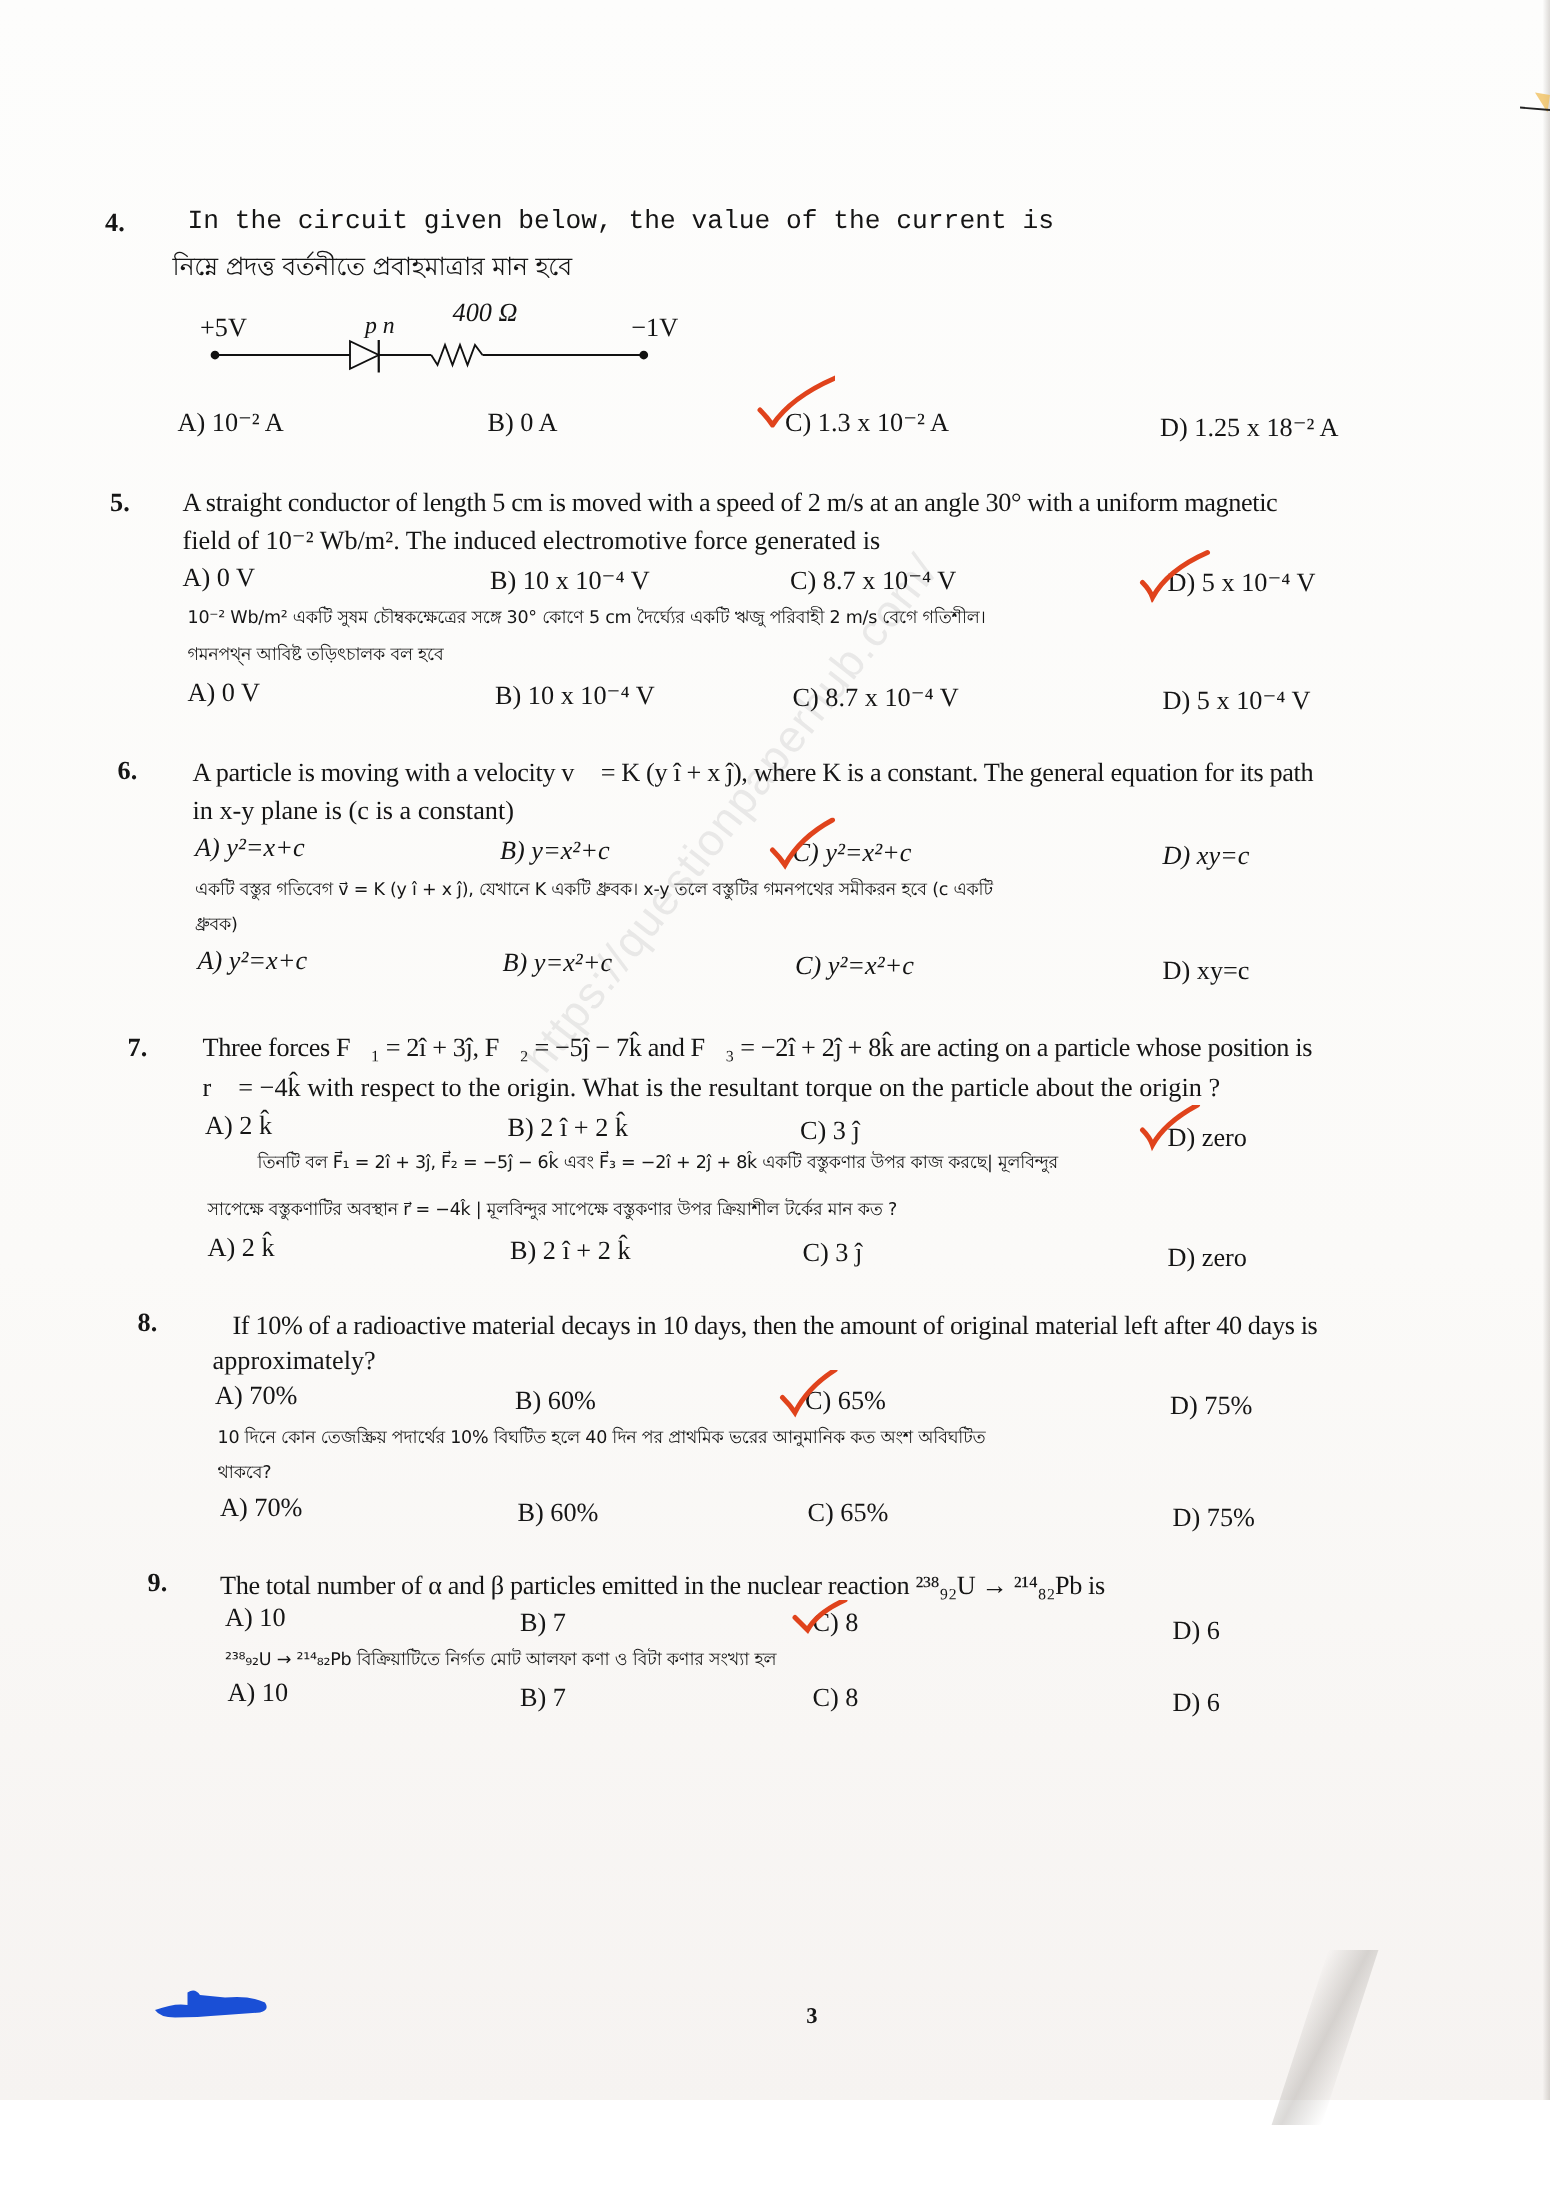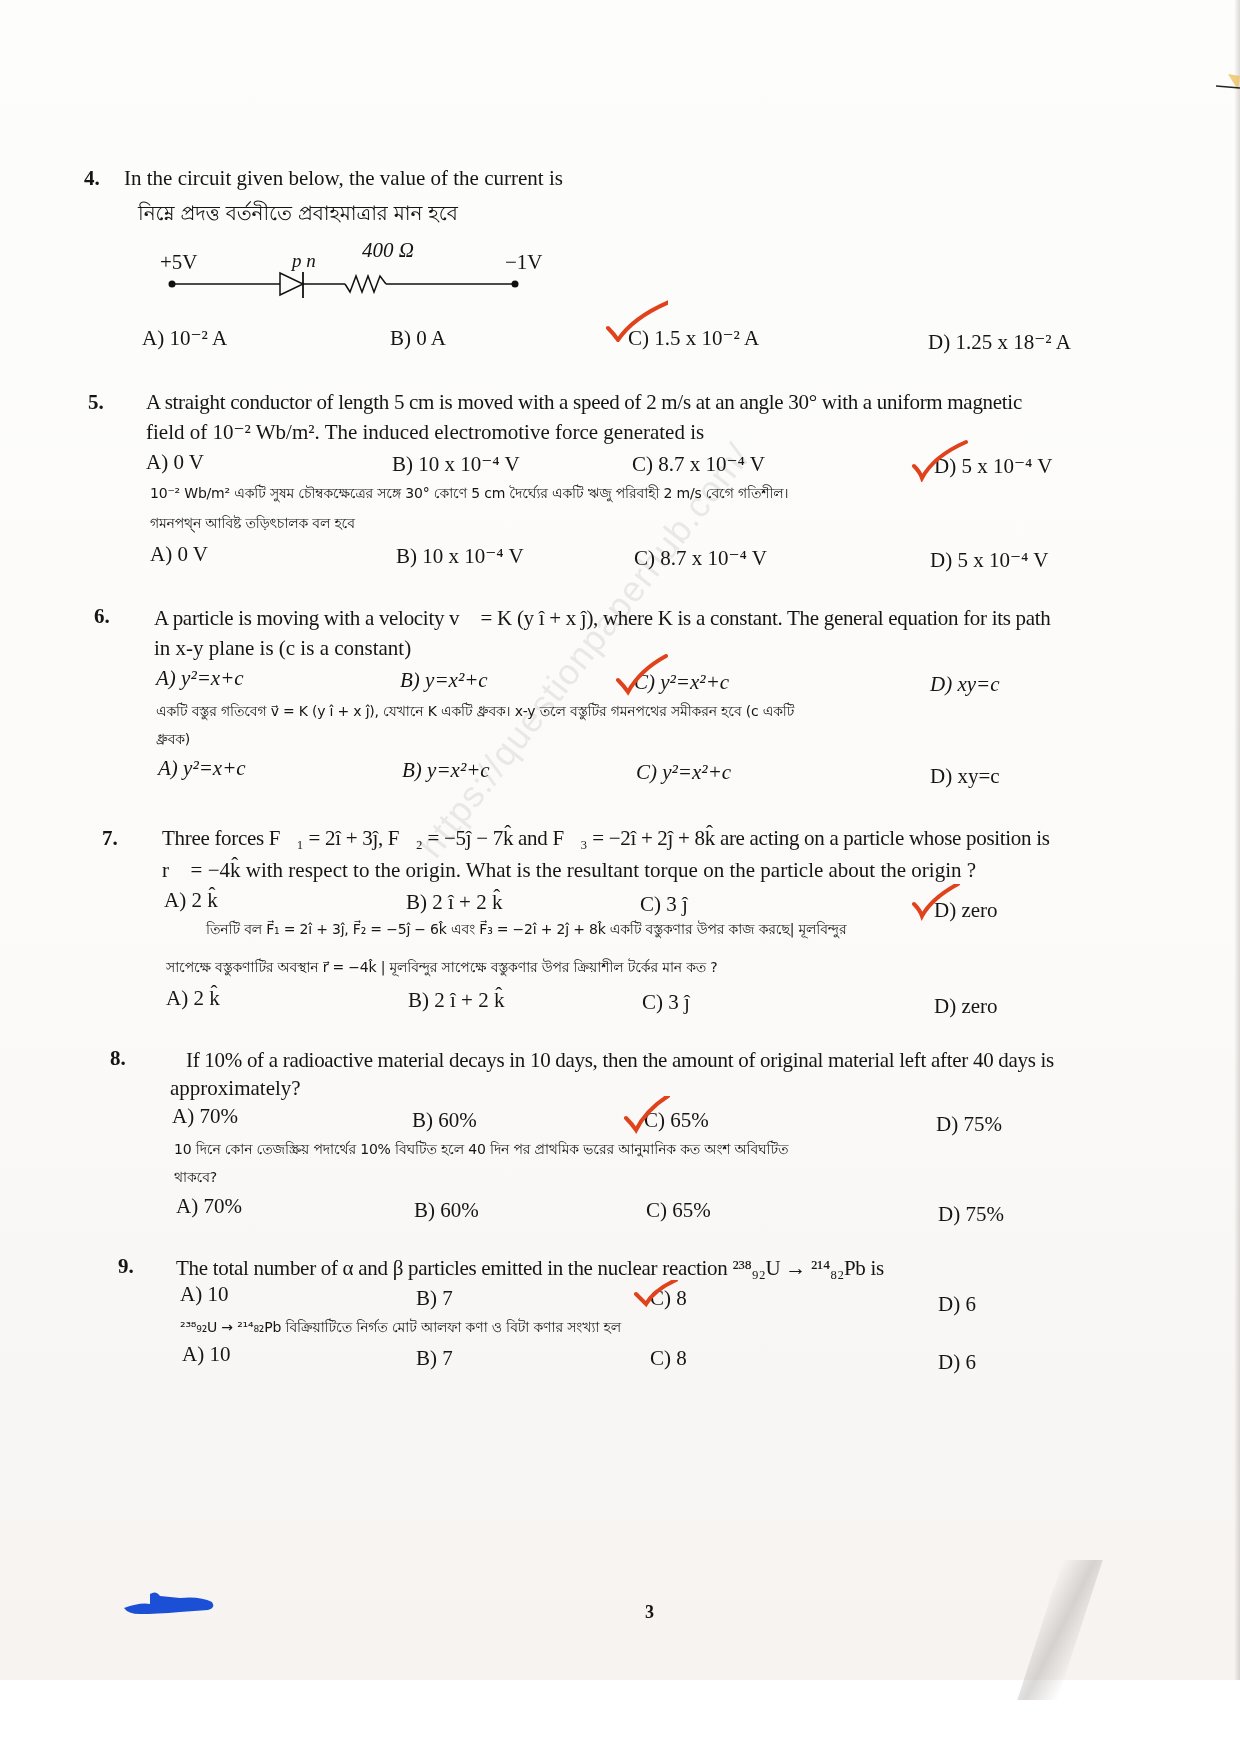--- a/index.html
+++ b/index.html
@@ -45,21 +45,21 @@
 <div class="page"></div>
 <div class="shadow-right"></div>
 <div class="crease"></div>
 <svg class="corner-mark" viewBox="0 0 24 30">
   <path d="M12 2 L24 4 L22 18 Z" fill="#f0c060" opacity="0.8"></path>
   <path d="M0 14 L24 16" stroke="#222" stroke-width="1.5"></path>
 </svg>
 <div class="watermark">https://questionpaperhub.com/</div>
 
 <div class="qnum" style="left:84px;top:166px;">4.</div>
-<div class="en" style="left:124px;top:166px;">In the circuit given below, the value of the current is</div>
+<div class="en" style="left:150px;top:166px;font-family:Liberation Mono, monospace;">In the circuit given below, the value of the current is</div>
 <div class="bn" style="left:138px;top:198px;font-size:20px;">নিম্নে প্রদত্ত বর্তনীতে প্রবাহমাত্রার মান হবে</div>
 
 <div>
   <span class="circuit-label" style="left:160px;top:250px;">+5V</span>
   <span class="circuit-label" style="left:292px;top:250px;font-style:italic;font-size:19px;">p n</span>
   <span class="circuit-label" style="left:362px;top:238px;font-style:italic;">400 Ω</span>
   <span class="circuit-label" style="left:505px;top:250px;">−1V</span>
   <svg style="position:absolute;left:160px;top:268px;" width="370" height="40">
     <circle cx="12" cy="16" r="3.5" fill="#111"></circle>
     <line x1="12" y1="16" x2="120" y2="16" stroke="#111" stroke-width="1.5"></line>
@@ -67,21 +67,21 @@
     <line x1="143" y1="4" x2="143" y2="30" stroke="#111" stroke-width="1.8"></line>
     <line x1="143" y1="16" x2="185" y2="16" stroke="#111" stroke-width="1.5"></line>
     <polyline points="185,16 190,24 196,8 202,24 208,8 214,24 220,8 226,16" fill="none" stroke="#111" stroke-width="1.5"></polyline>
     <line x1="226" y1="16" x2="355" y2="16" stroke="#111" stroke-width="1.5"></line>
     <circle cx="355" cy="16" r="3.5" fill="#111"></circle>
   </svg>
 </div>
 
 <div class="opt" style="left:142px;top:326px;">A) 10⁻² A</div>
 <div class="opt" style="left:390px;top:326px;">B) 0 A</div>
-<div class="opt" style="left:628px;top:326px;">C) 1.5 x 10⁻² A</div>
+<div class="opt" style="left:628px;top:326px;">C) 1.3 x 10⁻² A</div>
 <div class="opt" style="left:928px;top:330px;">D) 1.25 x 18⁻² A</div>
 <svg class="tick" style="left:604px;top:298px;" viewBox="0 0 64 44">
   <path d="M4 30 Q10 36 14 42 Q30 18 70 2" fill="none" stroke="#e0431c" stroke-width="4" stroke-linecap="round"></path>
 </svg>
 
 <div class="qnum" style="left:88px;top:390px;">5.</div>
 <div class="en" style="left:146px;top:390px;letter-spacing:-0.3px;">A straight conductor of length 5 cm is moved with a speed of 2 m/s at an angle 30° with a uniform magnetic</div>
 <div class="en" style="left:146px;top:420px;">field of 10⁻² Wb/m². The induced electromotive force generated is</div>
 <div class="opt" style="left:146px;top:450px;">A) 0 V</div>
 <div class="opt" style="left:392px;top:452px;">B) 10 x 10⁻⁴ V</div>

